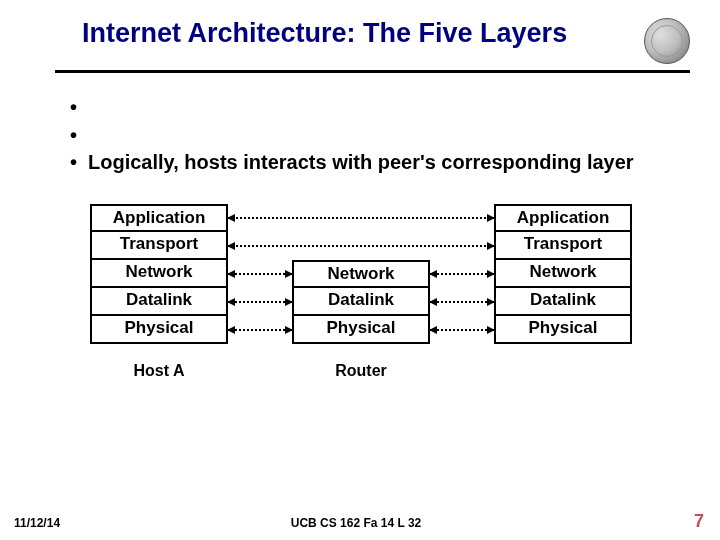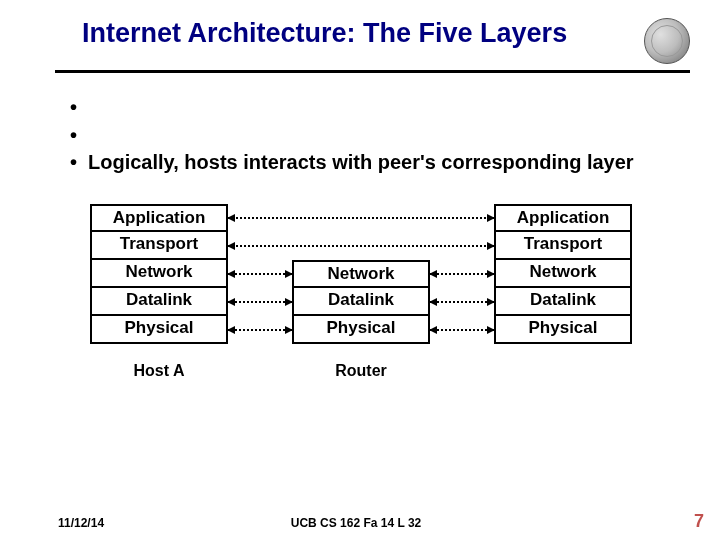--- a/index.html
+++ b/index.html
@@ -104,21 +104,20 @@
   }
   .conn::before { left: -1px; border-right: 8px solid #000; }
   .conn::after  { right: -1px; border-left: 8px solid #000; }
   .footer-date {
     position: absolute;
     left: 14px;
     bottom: 10px;
     font-size: 12px;
     font-weight: bold;
     color:#000;
-    margin-left:44px;
   }
   .footer-center {
     position: absolute;
     left: 0; right: 8px;
     bottom: 10px;
     text-align: center;
     font-size: 12px;
     font-weight: bold;
     color:#000;
   }

